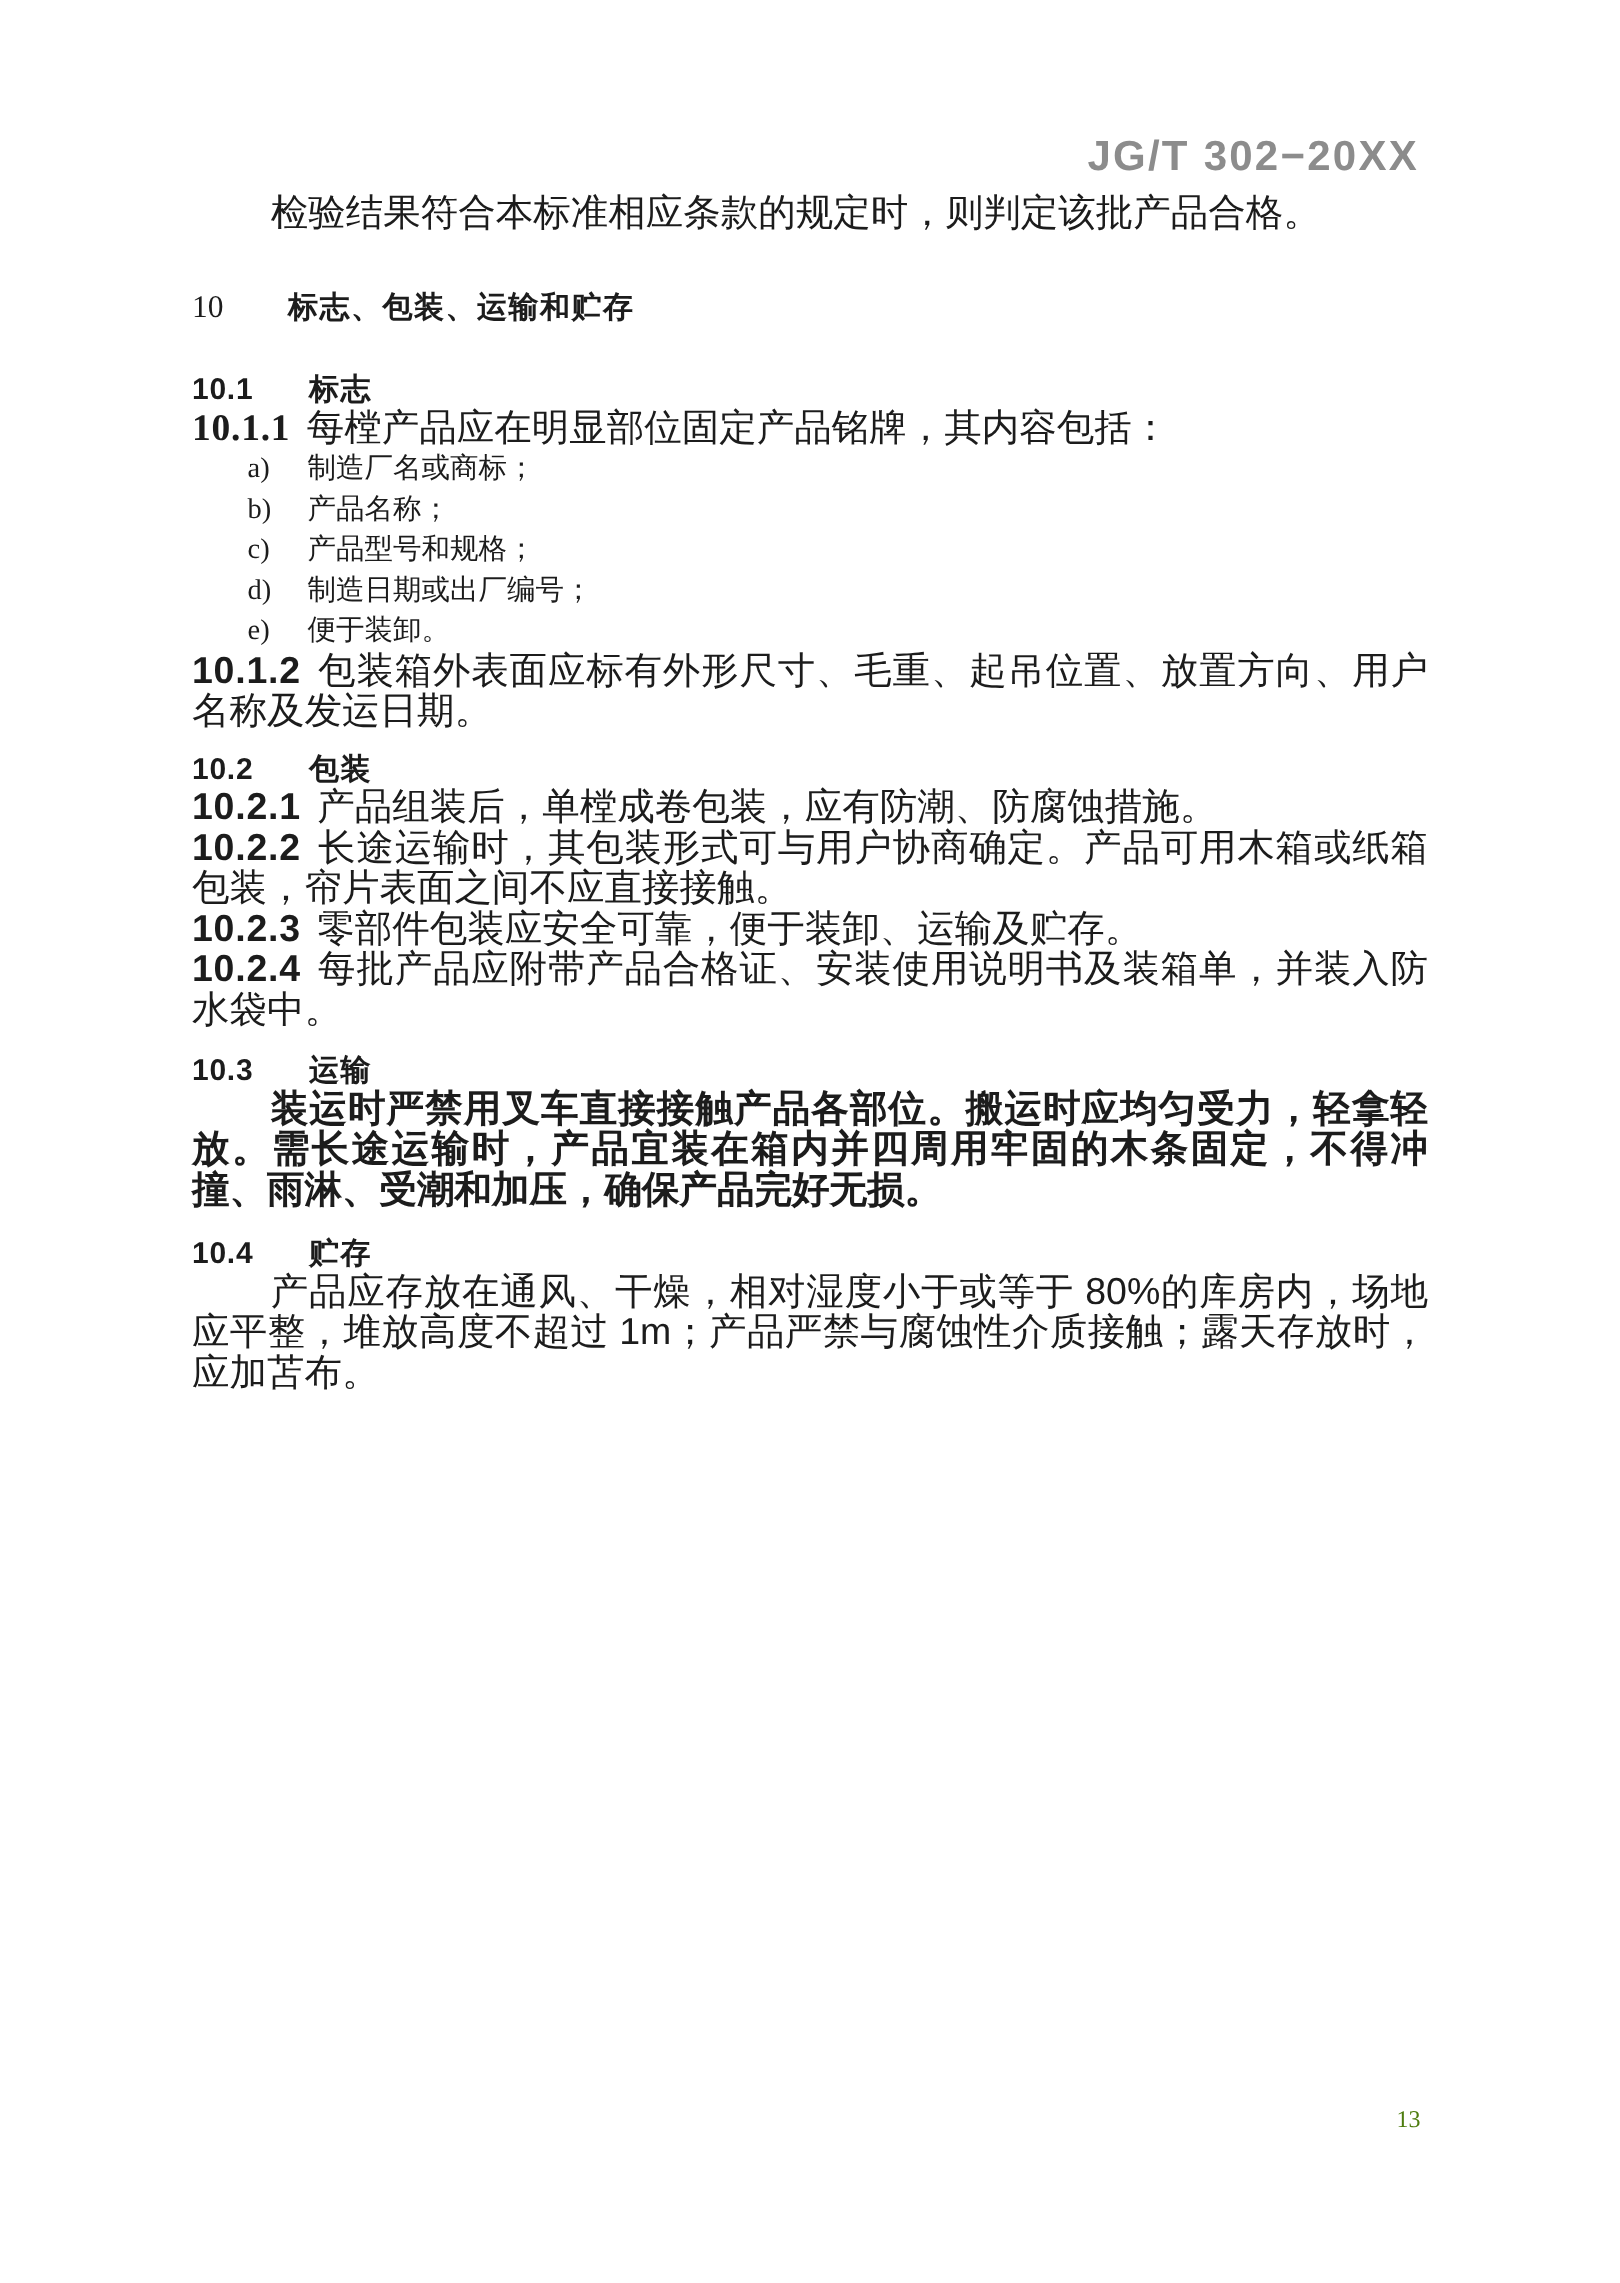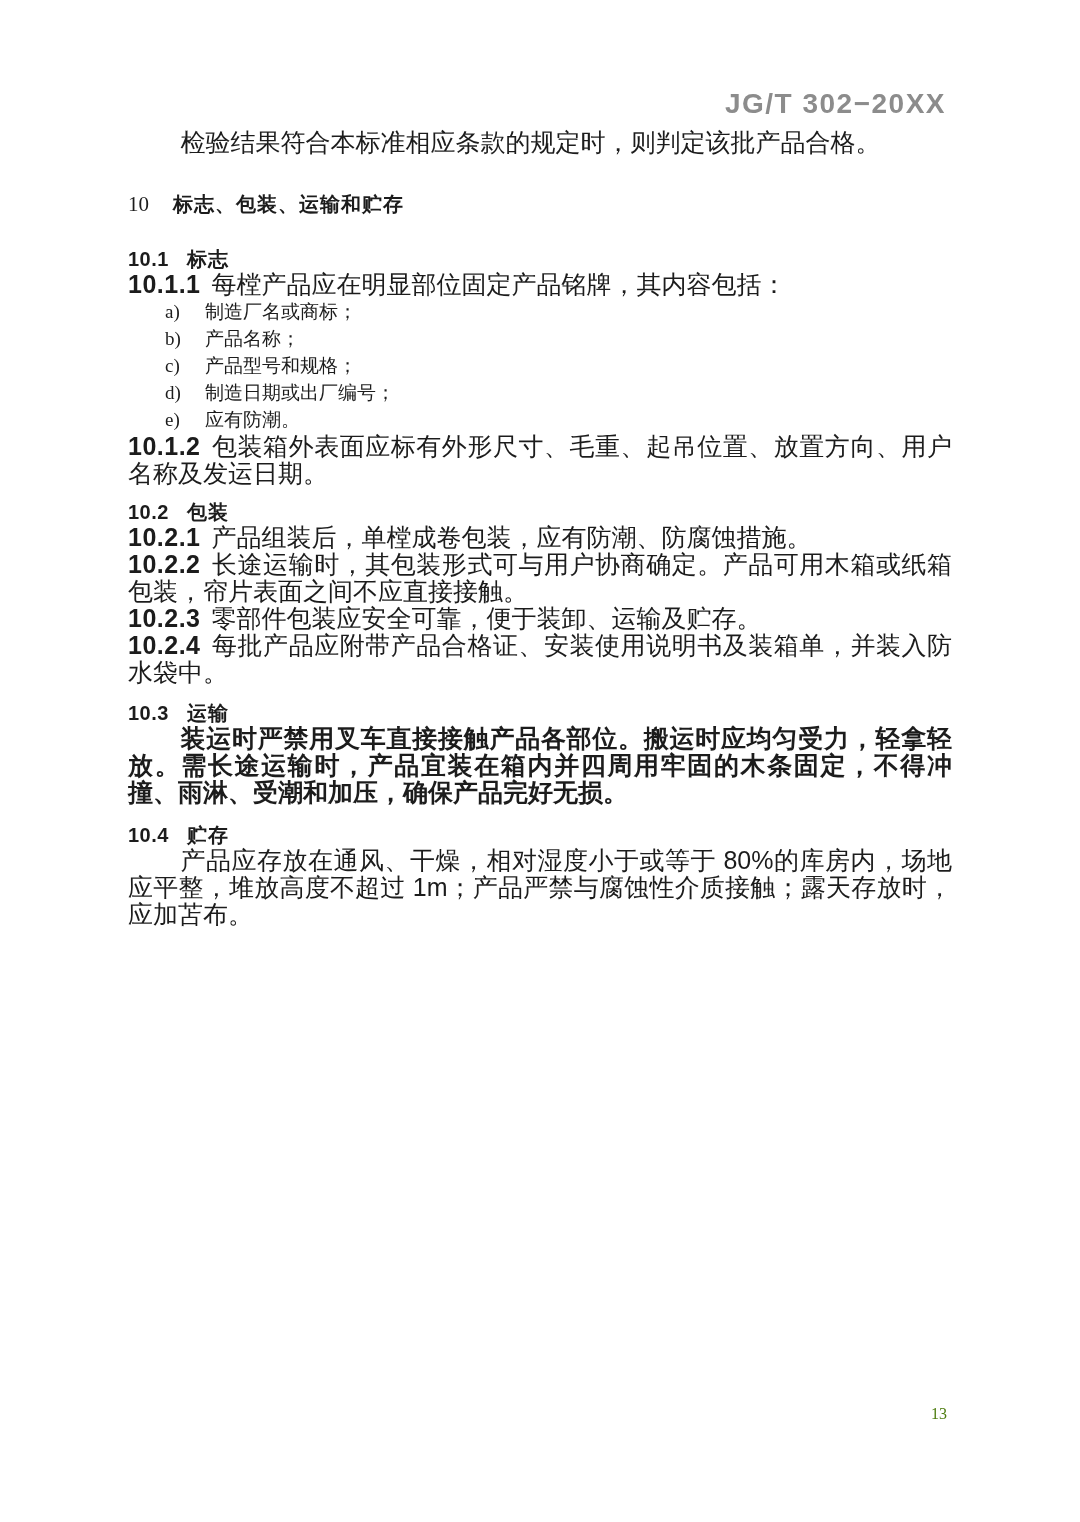--- a/index.html
+++ b/index.html
@@ -53,33 +53,34 @@
   }
   .ch-num {
     font-family: "Liberation Serif", serif;
     font-weight: normal;
     font-size: 21px;
     margin-right: 24px;
   }
   .ch-title, .sec-title {
     font-weight: bold;
     letter-spacing: 1px;
+    margin-left: 19px;
   }
   .section-heading {
     font-size: 20px;
     line-height: 24px;
     white-space: nowrap;
   }
   .sec-num {
     font-weight: bold;
     margin-right: 18px;
     letter-spacing: 0.5px;
   }
   .sh-10-1 { margin-top: 31px; }
-  .c-10-1-1 { margin-top: 16px; }
+  .c-10-1-1 { margin-top: 16px; font-family: Liberation Serif, serif; }
   .list { margin: 0; }
   .list-item {
     display: flex;
     padding-left: 37px;
     font-size: 19px;
     line-height: 27px;
   }
   .marker {
     font-family: "Liberation Serif", serif;
     width: 40px;
@@ -133,21 +134,21 @@
       <div class="list-item">
         <span class="marker">c)</span>
         <span class="li-text">产品型号和规格；</span>
       </div>
       <div class="list-item">
         <span class="marker">d)</span>
         <span class="li-text">制造日期或出厂编号；</span>
       </div>
       <div class="list-item">
         <span class="marker">e)</span>
-        <span class="li-text">应有防潮。</span>
+        <span class="li-text">便于装卸。</span>
       </div>
     </div>
 
     <p class="body"><span class="cnum">10.1.2</span><span>包装箱外表面应标有外形尺寸、毛重、起吊位置、放置方向、用户名称及发运日期。</span></p>
 
     <div class="section-heading sh-10-2">
       <span class="sec-num">10.2</span><span class="sec-title">包装</span>
     </div>
 
     <p class="body c-10-2-1"><span class="cnum">10.2.1</span><span>产品组装后，单樘成卷包装，应有防潮、防腐蚀措施。</span></p>

